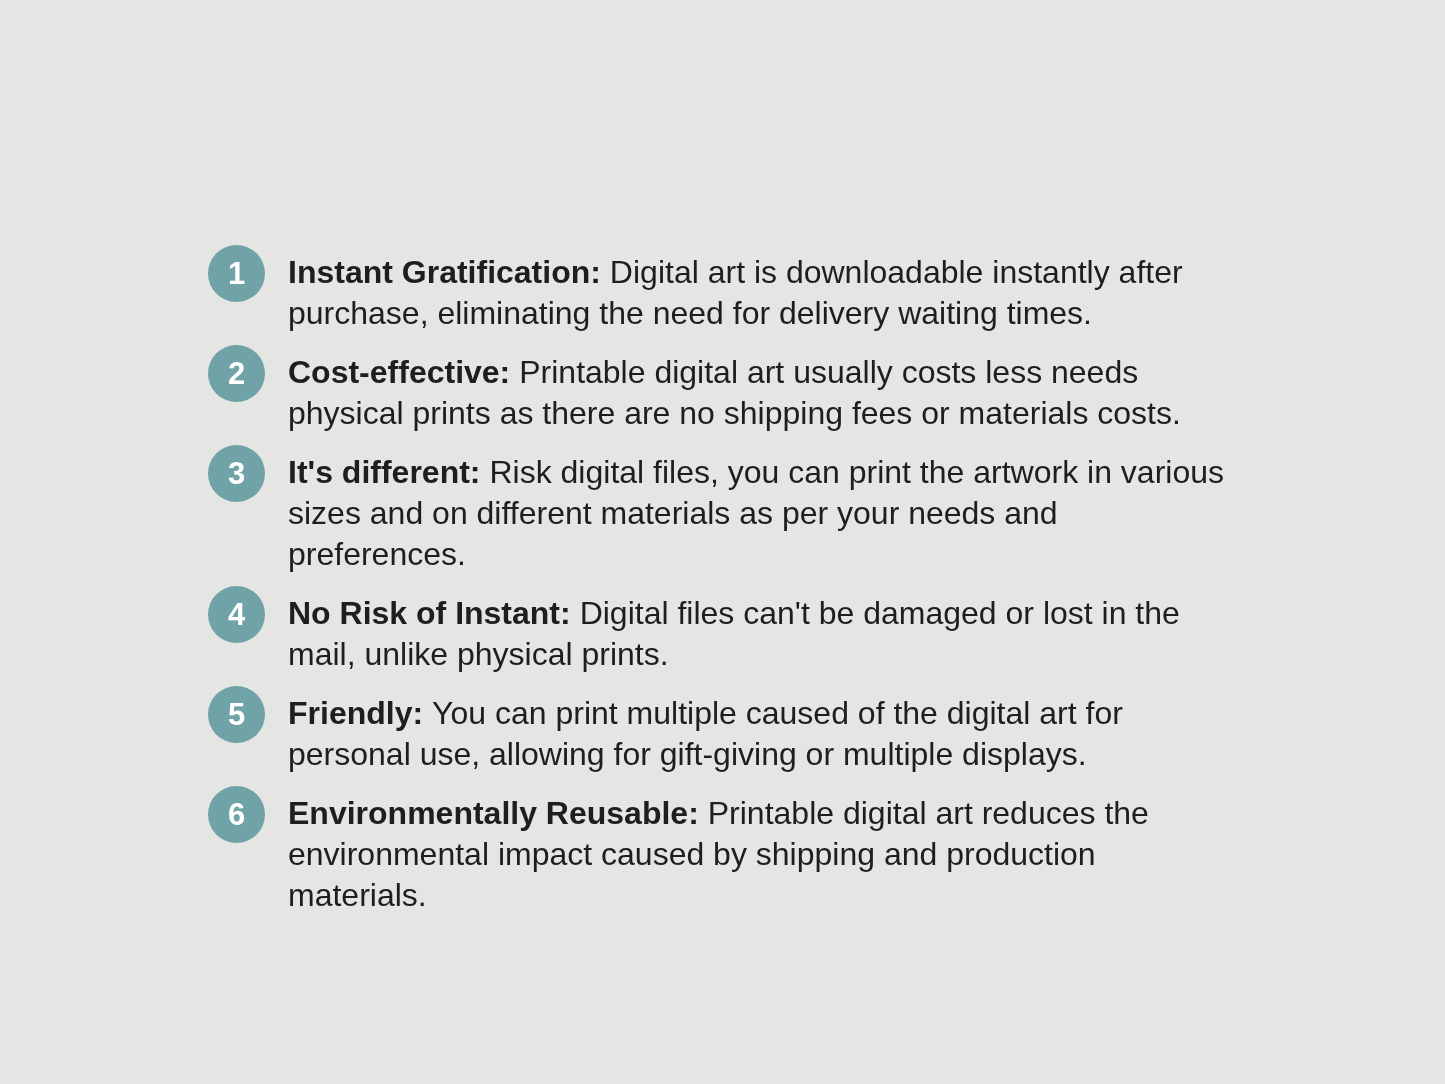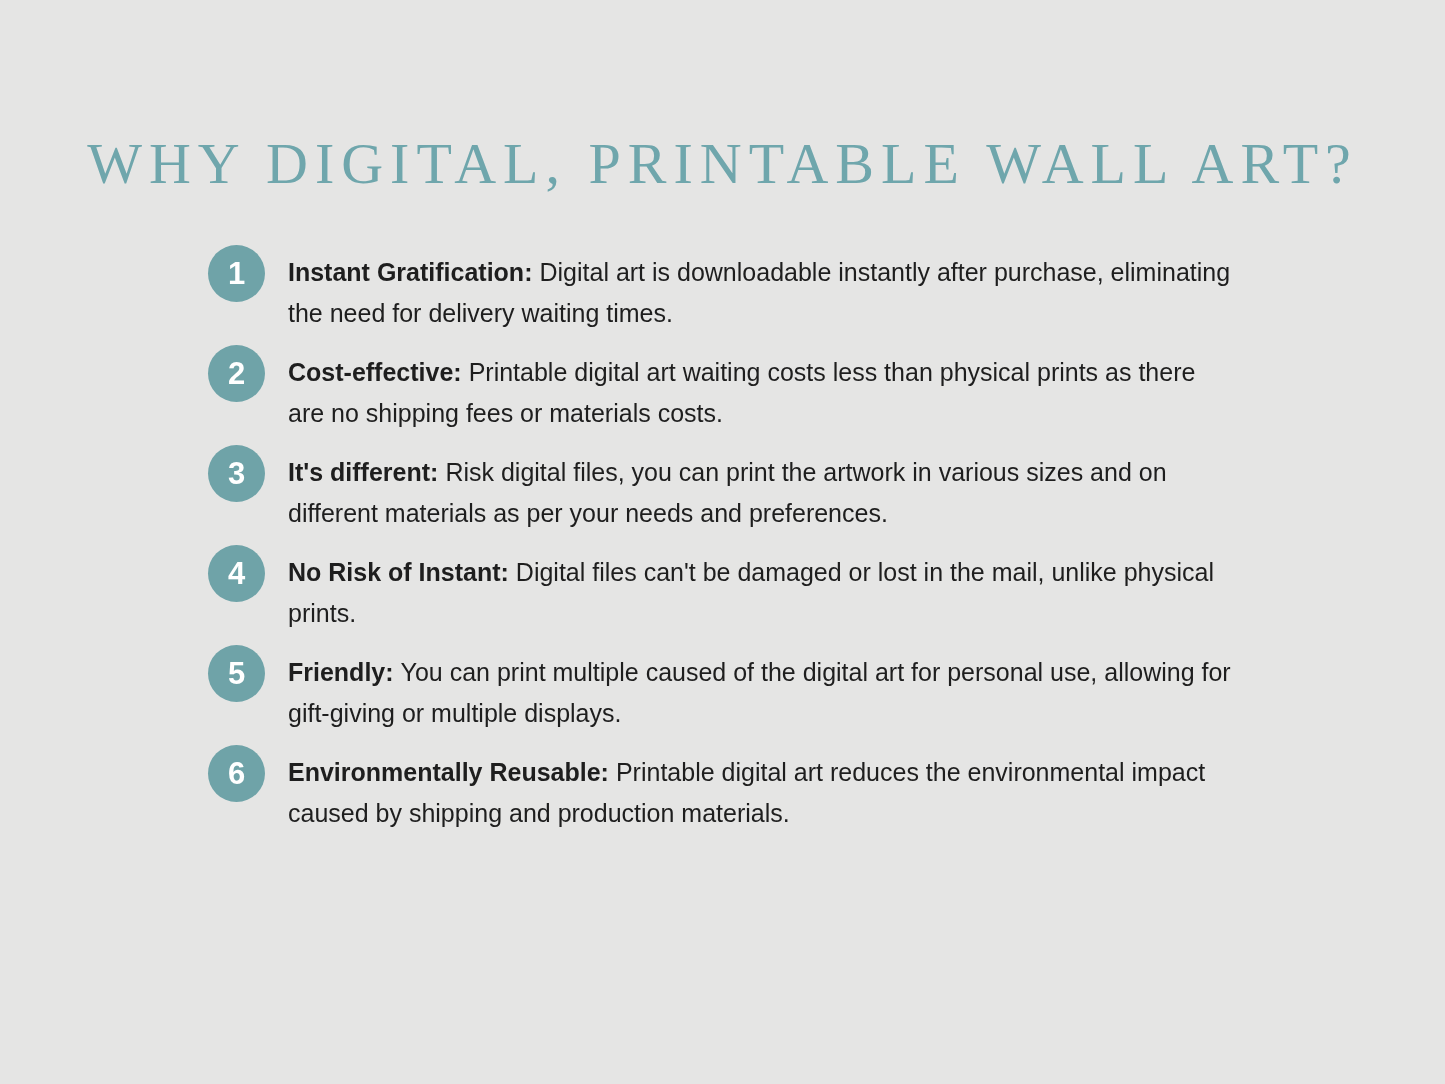--- a/index.html
+++ b/index.html
@@ -53,49 +53,48 @@
     font-weight: 700;
     font-size: 31px;
     display: flex;
     align-items: center;
     justify-content: center;
     line-height: 1;
   }
   .item-text {
     margin: 0;
     max-width: 950px;
-    font-size: 25px;
+    font-size: 32px;
     line-height: 41px;
   }
   .item-text strong {
     font-weight: 700;
     margin-right: 0.28em;
   }
 </style>
 </head>
 <body>
 
 <div class="canvas" style="--bg: #e5e5e4; --text: #1e1e1e; --accent: #6fa3a8; --title-color: #6fa6ac;">
-  <h1 class="title">WHY DIGITAL, PRINTABLE WALL ART?</h1>
   <ol class="items" id="items-list">
   <li class="item">
     <span class="num-badge">
       <span>1</span>
     </span>
     <p class="item-text">
       <strong>Instant Gratification:</strong><span>Digital art is downloadable instantly after purchase, eliminating the need for delivery waiting times.</span>
     </p>
   </li>
 
   <li class="item">
     <span class="num-badge">
       <span>2</span>
     </span>
     <p class="item-text">
-      <strong>Cost-effective:</strong><span>Printable digital art waiting costs less than physical prints as there are no shipping fees or materials costs.</span>
+      <strong>Cost-effective:</strong><span>Printable digital art usually costs less needs physical prints as there are no shipping fees or materials costs.</span>
     </p>
   </li>
 
   <li class="item">
     <span class="num-badge">
       <span>3</span>
     </span>
     <p class="item-text">
       <strong>It's different:</strong><span>Risk digital files, you can print the artwork in various sizes and on different materials as per your needs and preferences.</span>
     </p>

